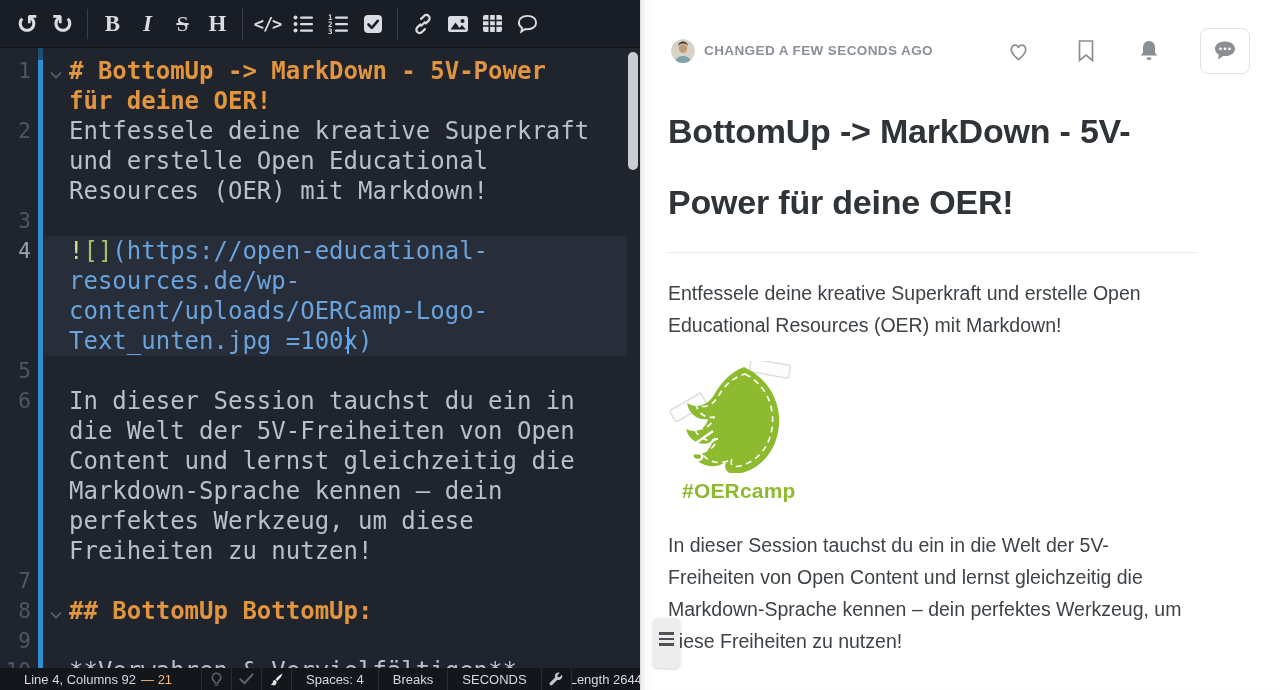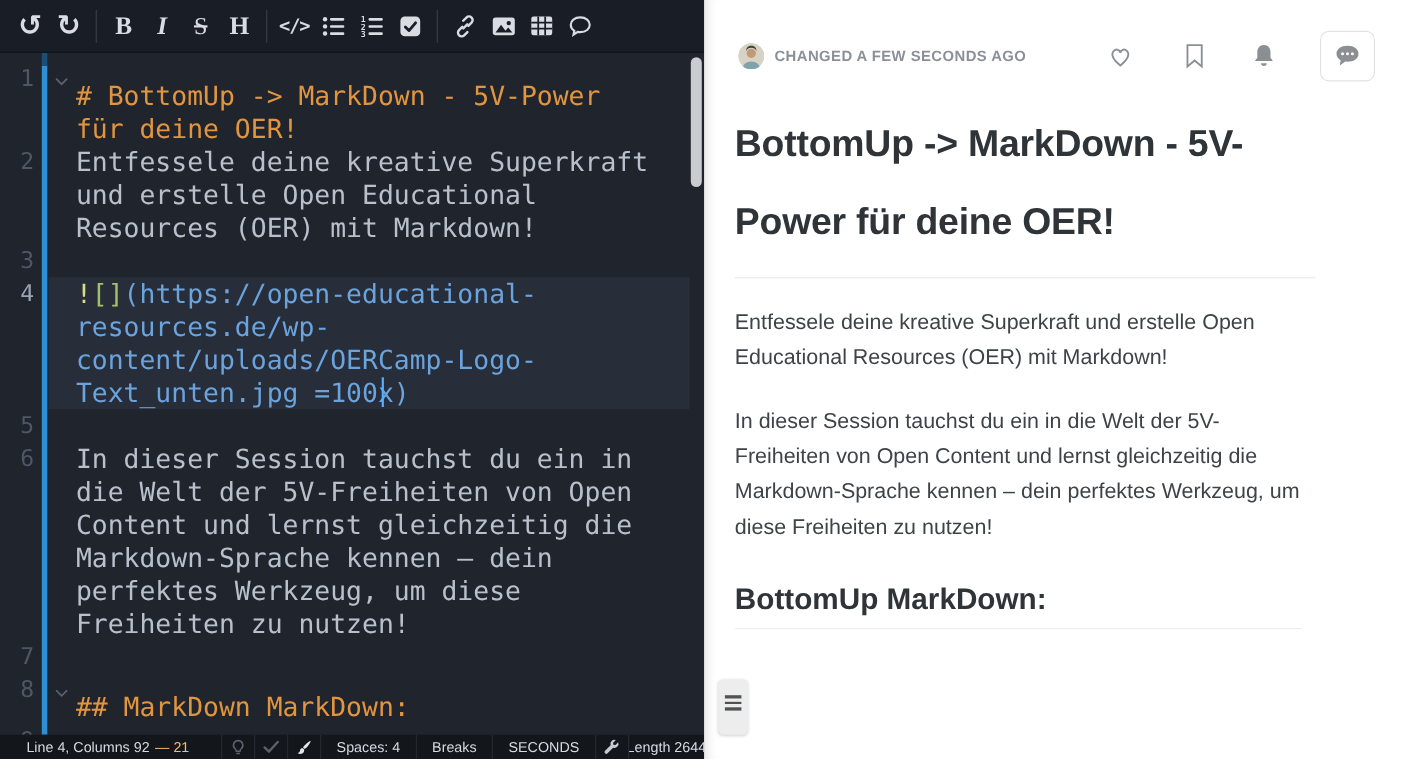--- a/index.html
+++ b/index.html
@@ -27,21 +27,21 @@
               background:linear-gradient(180deg,#1c4f78 0px,#1c4f78 12px,#2e8fd4 12px); z-index:3; }
   .lines { position:relative; padding-top:8px; }
   .ed-line { position:relative; display:flex; min-height:30px; }
   .gutter { flex:none; width:36px; text-align:right; padding-right:5px; color:#4f5766;
             font-family:"DejaVu Sans Mono", monospace; font-size:21px; line-height:30px; }
   .ed-line.active .gutter { color:#9aa3b2; }
   .hl { position:absolute; left:44px; right:13px; top:0; bottom:0; background:#272d39; }
   .code { position:relative; z-index:2; margin-left:33px; width:528px;
           font-family:"DejaVu Sans Mono", monospace; font-size:24px; line-height:30px;
           color:#b9c0cc; white-space:pre-wrap; word-wrap:break-word; }
-  .code.md-heading { color:#e2953f; font-weight:normal;margin-top:16px; }
+  .code.md-heading { color:#e2953f; font-weight:bold; }
   .tok-bang { color:#d8dc8a; }
   .tok-bracket { color:#a5c06a; }
   .tok-url { color:#6ba3dd; }
   .fold { position:absolute; left:50px; top:9px; z-index:4; color:#5a6372; }
   .cursor { position:absolute; left:278px; top:91px; width:2px; height:27px; background:#57aeff; z-index:4; }
   .ed-scrollbar { position:absolute; right:2px; top:4px; width:10px; height:118px;
                   background:#c9ccd1; border-radius:5px; z-index:6; }
 
   .status-bar { position:absolute; left:0; right:0; bottom:0; height:22px; background:#13161b;
                 display:flex; align-items:stretch; font-size:13px; color:#d6dae0; z-index:7; }
@@ -217,21 +217,21 @@
           <div class="code"></div>
         </div>
 
         <div class="ed-line">
           <span class="gutter">8</span>
           <span class="fold">
             <svg width="12" height="8" viewBox="0 0 12 8">
                 <path d="M1 1.5 L6 6.5 L11 1.5" fill="none" stroke="#5a6372" stroke-width="1.6"></path>
               </svg>
           </span>
-          <div class="code md-heading">## MarkDown MarkDown:</div>
+          <div class="code md-heading">## BottomUp BottomUp:</div>
         </div>
 
         <div class="ed-line">
           <span class="gutter">9</span>
           <div class="code"></div>
         </div>
 
         <div class="ed-line">
           <span class="gutter">10</span>
           <div class="code">**Verwahren &amp; Vervielfältigen**</div>
@@ -322,20 +322,39 @@
               <circle cx="16.5" cy="8.8" r="1.4" fill="#fff"></circle>
           </svg>
         </span>
       </div>
     </div>
 
     <div class="pv-content">
       <h1 class="pv-h1">BottomUp -&gt; MarkDown - 5V-Power für deine OER!</h1>
       <p class="pv-p pv-p1">Entfessele deine kreative Superkraft und erstelle Open Educational Resources (OER) mit Markdown!</p>
 
+      <div class="logo-block">
+        <svg width="126" height="112" viewBox="0 0 126 112">
+
+          <rect x="82" y="1" width="40" height="13" rx="1.5" fill="#fdfdfd" stroke="#dcdcdc" stroke-width="1.4" transform="rotate(10 102 7)"></rect>
+          <rect x="2" y="40" width="36" height="13" rx="1.5" fill="#fdfdfd" stroke="#dcdcdc" stroke-width="1.4" transform="rotate(-30 20 46)"></rect>
+
+          <path d="M76 6 C98 16 113 38 111 64 C109 92 90 110 68 113 C60 114 55 108 58 101 C46 109 30 105 24 93 C34 95 42 90 44 81 C33 86 21 80 18 68 C28 73 38 68 40 58 C30 60 21 53 19 42 C29 48 40 44 46 34 C52 23 62 11 76 6 Z" fill="#8dba2f"></path>
+
+          <path d="M77 13 C95 22 106 41 104.5 63 C103 87 87 103 68.5 105.5 C64 106 62 103 64 98 C53 105 38 101 33 91 C41 91 47 86 49 78 C40 82 29 77 26.5 67 C35 70 44 65 46 56 C38 58 30 52 28 44 C36 48 45 44 50 36 C55 26 64 17 77 13 Z" fill="none" stroke="#ffffff" stroke-width="1.6" stroke-dasharray="6 4.5"></path>
+
+          <g transform="translate(14 74) rotate(-18)" stroke="#ffffff" stroke-width="2.4" fill="none" stroke-linecap="round">
+            <ellipse cx="3" cy="16" rx="5" ry="3.6" transform="rotate(-25 3 16)"></ellipse>
+            <ellipse cx="8" cy="25" rx="5" ry="3.6" transform="rotate(30 8 25)"></ellipse>
+            <path d="M7 13 L30 6"></path>
+            <path d="M12 22 L30 14"></path>
+          </g>
+        </svg>
+        <div class="logo-caption">#OERcamp</div>
+      </div>
 
       <p class="pv-p pv-p2">In dieser Session tauchst du ein in die Welt der 5V-Freiheiten von Open Content und lernst gleichzeitig die Markdown-Sprache kennen – dein perfektes Werkzeug, um diese Freiheiten zu nutzen!</p>
       <h2 class="pv-h2">BottomUp MarkDown:</h2>
     </div>
 
     <div class="toc-handle">
       <i></i>
         <i></i>
         <i></i>
     </div>

